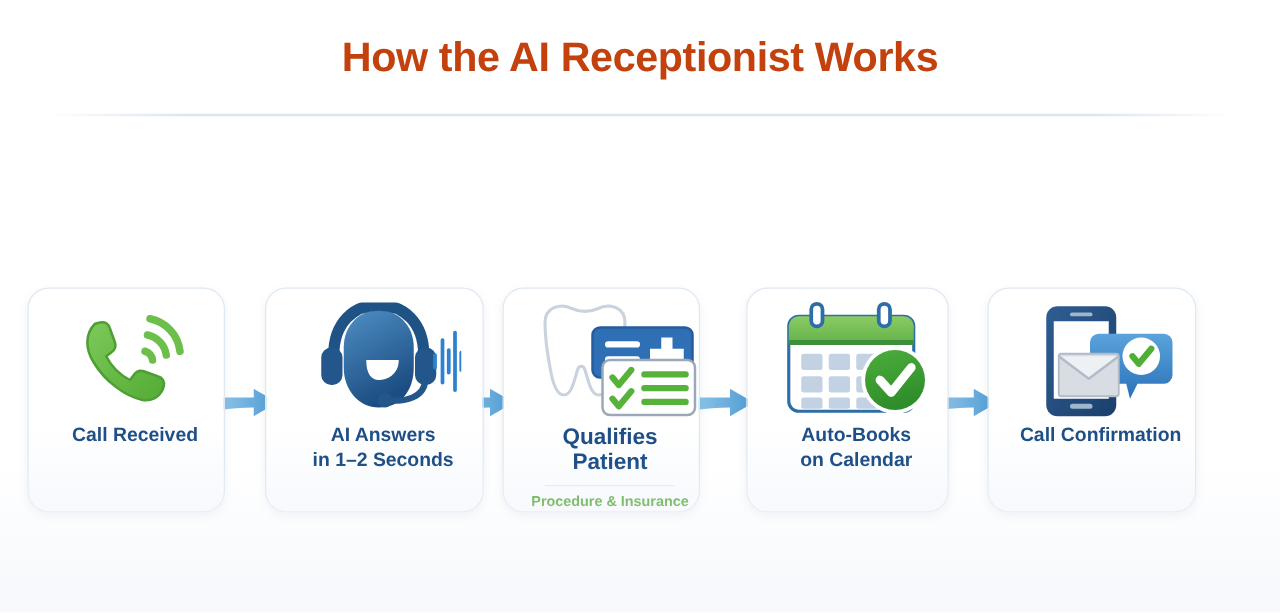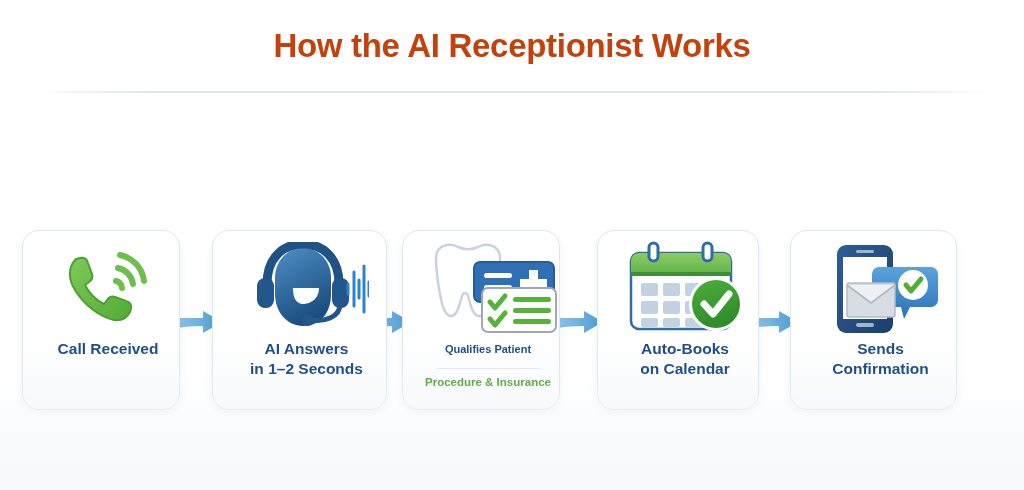--- a/index.html
+++ b/index.html
@@ -94,21 +94,21 @@
 
   .card-label {
     color: #1f4f87;
     font-weight: bold;
     font-size: 15.5px;
     line-height: 20px;
     text-align: center;
     padding: 0 6px;
     white-space: pre-line;
   }
-  .card.c3 .card-label { font-size: 11px; }
+  .card.c3 .card-label { font-size: 18px; }
 
   .sub-divider {
     width: 104px;
     height: 1px;
     background: #e3e9f1;
     margin: 9px 0 7px 0;
   }
   .card-sub {
     color: #4ba32f;
     font-weight: bold;
@@ -323,18 +323,18 @@
         <path d="M56 26 h52 a7 7 0 0 1 7 7 v26 a7 7 0 0 1 -7 7 h-21 l-6 12 -3 -12
                  h-22 a7 7 0 0 1 -7 -7 v-26 a7 7 0 0 1 7 -7 Z" fill="url(#bubg)"></path>
 
         <rect x="24" y="42" width="48" height="34" rx="2" fill="#d7dde3" stroke="#b2bcc7" stroke-width="1.5"></rect>
         <path d="M24 44 L48 62 L72 44" fill="#eef1f4" stroke="#b2bcc7" stroke-width="2" stroke-linejoin="round"></path>
 
         <circle cx="90" cy="44" r="15" fill="#ffffff"></circle>
         <polyline points="83,44 88,50 98,38" fill="none" stroke="#4fae34" stroke-width="5" stroke-linecap="round" stroke-linejoin="round"></polyline>
       </svg>
     </div>
-    <div class="card-label">Sends Confirmation</div>
+    <div class="card-label">Call Confirmation</div>
   </div>
 
 </div>
 
 <div class="page-tint"></div>
 
 </body></html>

